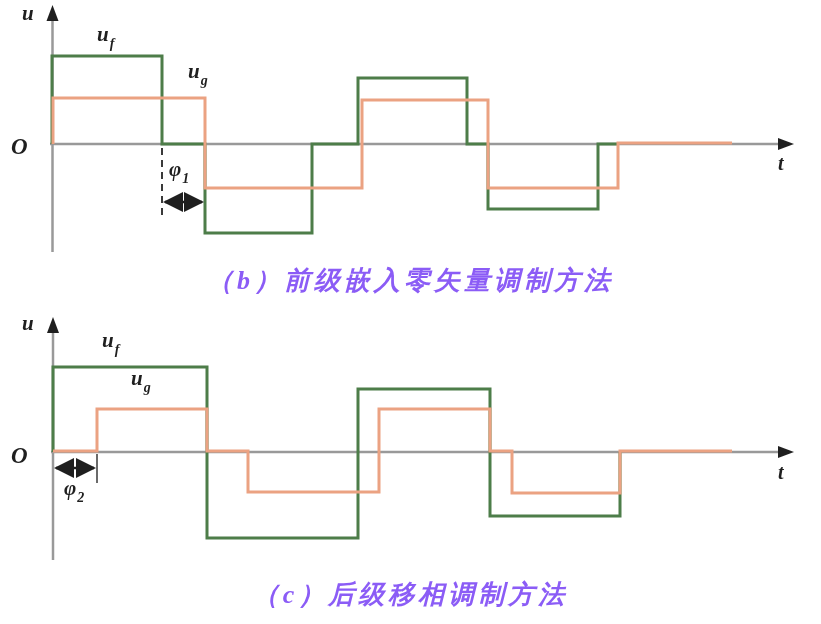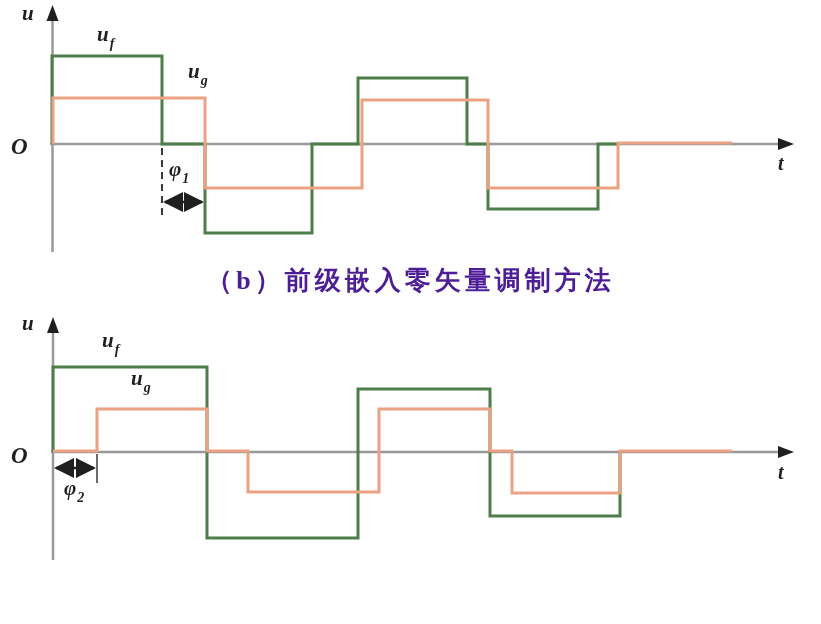--- a/index.html
+++ b/index.html
@@ -6,21 +6,21 @@
   #stage{position:relative;width:821px;height:624px;background:#ffffff;overflow:hidden;
          font-family:"Liberation Serif","DejaVu Serif",serif;}
   #wavesvg{position:absolute;left:0;top:0;}
   .mathlabel{position:absolute;font-style:italic;font-weight:600;color:#1f1f1f;
              font-size:21px;line-height:1;white-space:nowrap;}
   .mathlabel sub{font-size:14px;font-style:italic;position:relative;top:2px;left:1px;}
   .origin{font-size:23px;}
   .tlabel{font-size:20px;}
   .phaselabel{font-size:21px;}
   .caption{position:absolute;left:0;width:100%;text-align:center;
-           font-size:26px;font-weight:600;letter-spacing:4px;color:#4c1d95;line-height:1.2;}
+           font-size:26px;font-weight:600;letter-spacing:4px;color:#8b5cf6;line-height:1.2;font-style:italic;}
 </style>
 </head>
 <body>
 
 <div id="stage">
 
   <svg id="wavesvg" width="821" height="624" viewBox="0 0 821 624">
     <defs>
       <marker id="dblArr" viewBox="0 0 10 10" refX="9" refY="5" markerWidth="8" markerHeight="8" orient="auto-start-reverse">
         <path d="M0,0 L10,5 L0,10 z" fill="#1f1f1f"></path>
@@ -65,14 +65,15 @@
   <div class="mathlabel" style="left:188px;top:61px;"><span>u</span><sub>g</sub></div>
   <div class="mathlabel phaselabel" style="left:169px;top:159px;text-align:center;"><span>φ</span><sub>1</sub></div>
   <div class="caption" style="top:265px;">（b）前级嵌入零矢量调制方法</div>
 
   <div class="mathlabel" style="left:22px;top:313px;">u</div>
   <div class="mathlabel origin" style="left:11px;top:444px;">O</div>
   <div class="mathlabel tlabel" style="left:778px;top:462px;">t</div>
   <div class="mathlabel" style="left:102px;top:330px;"><span>u</span><sub>f</sub></div>
   <div class="mathlabel" style="left:131px;top:368px;"><span>u</span><sub>g</sub></div>
   <div class="mathlabel phaselabel" style="left:64px;top:478px;"><span>φ</span><sub>2</sub></div>
+  <div class="caption" style="top:579px;">（c）后级移相调制方法</div>
 
 </div>
 
 </body></html>

